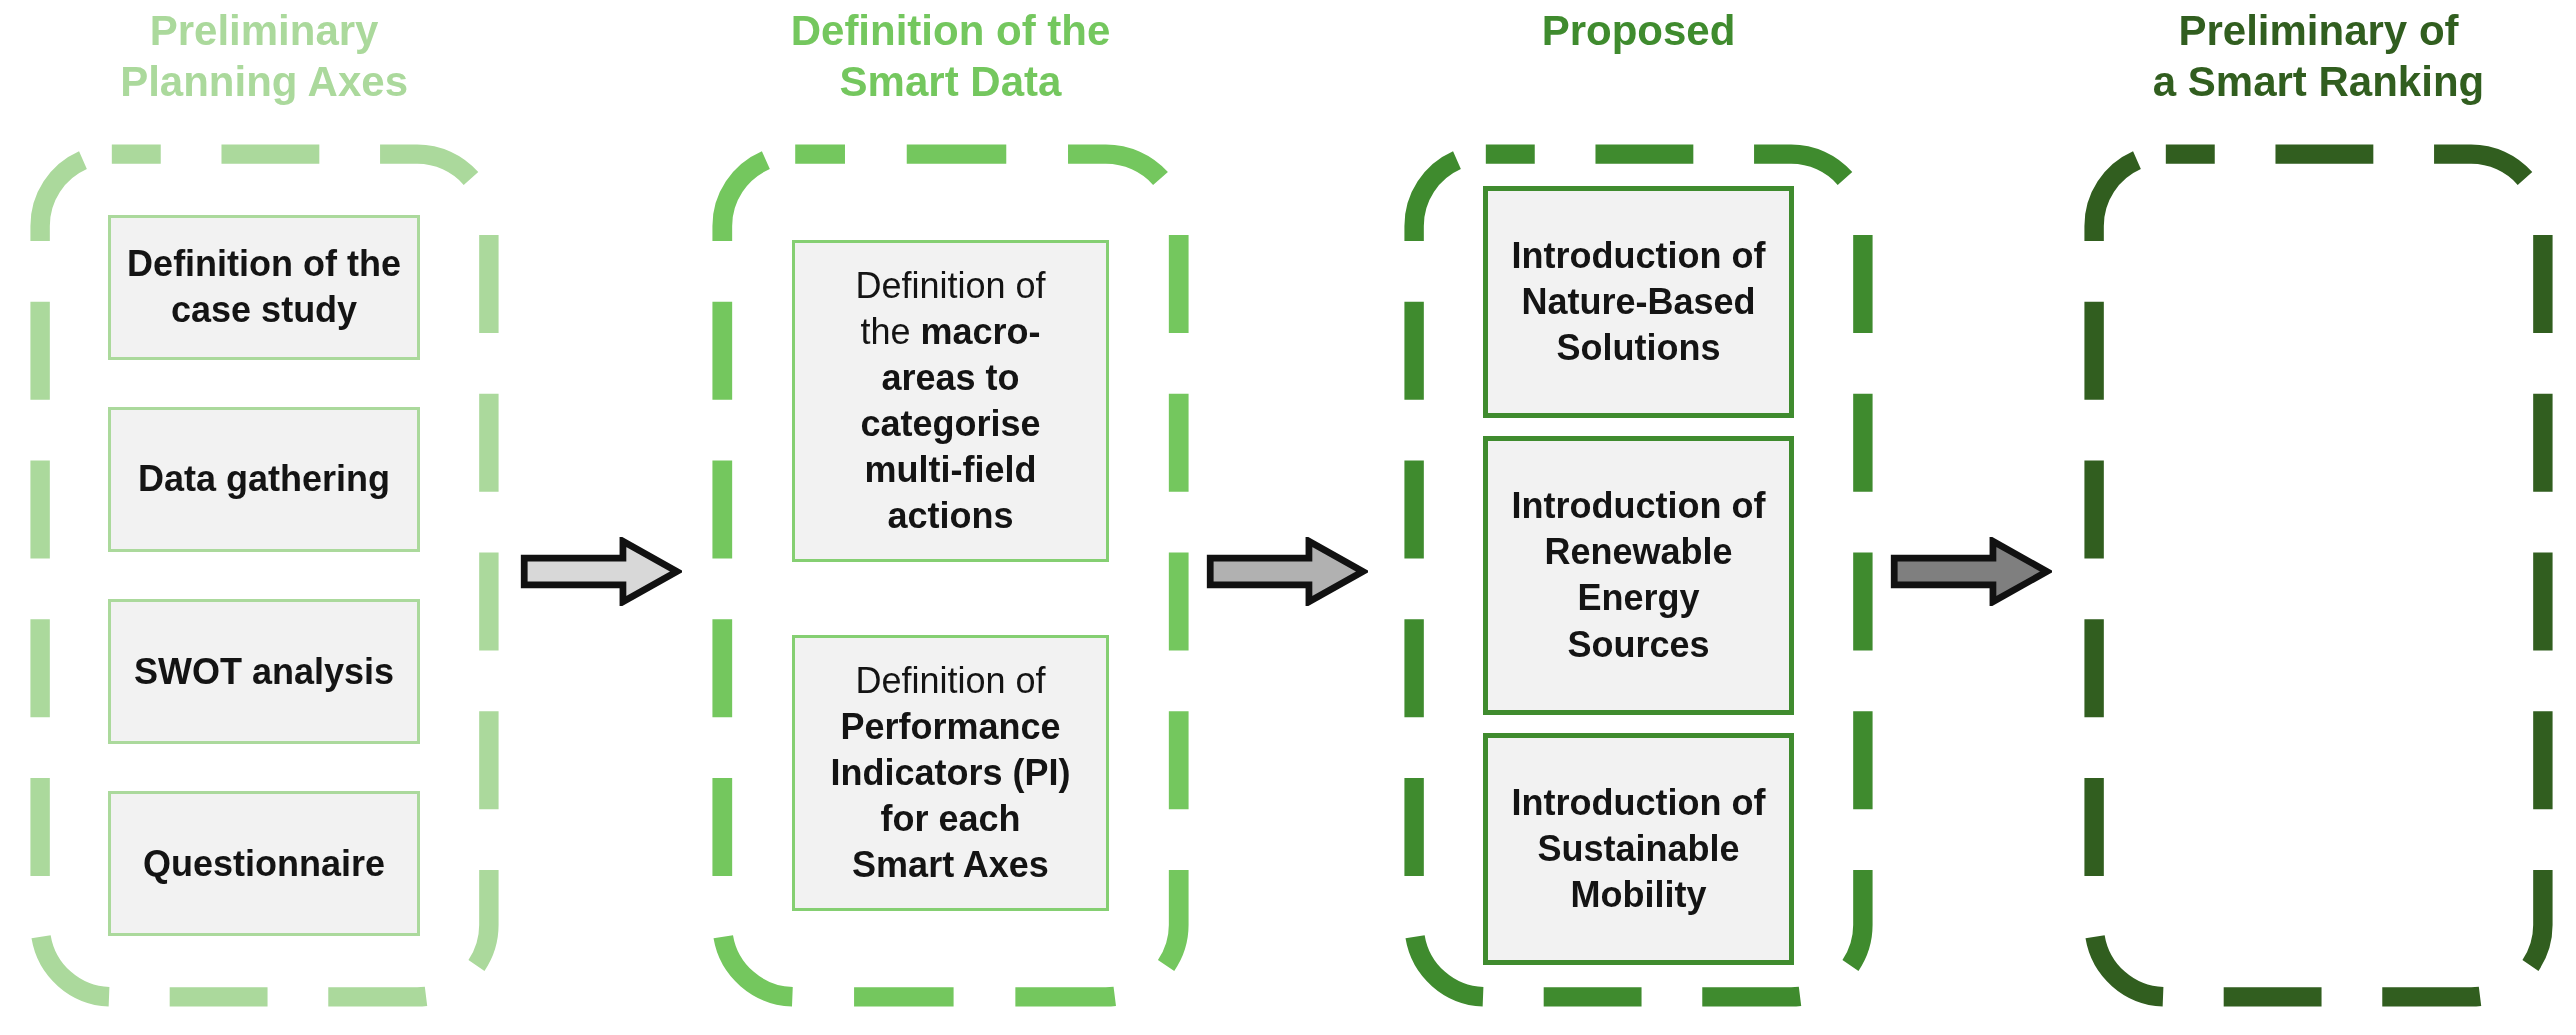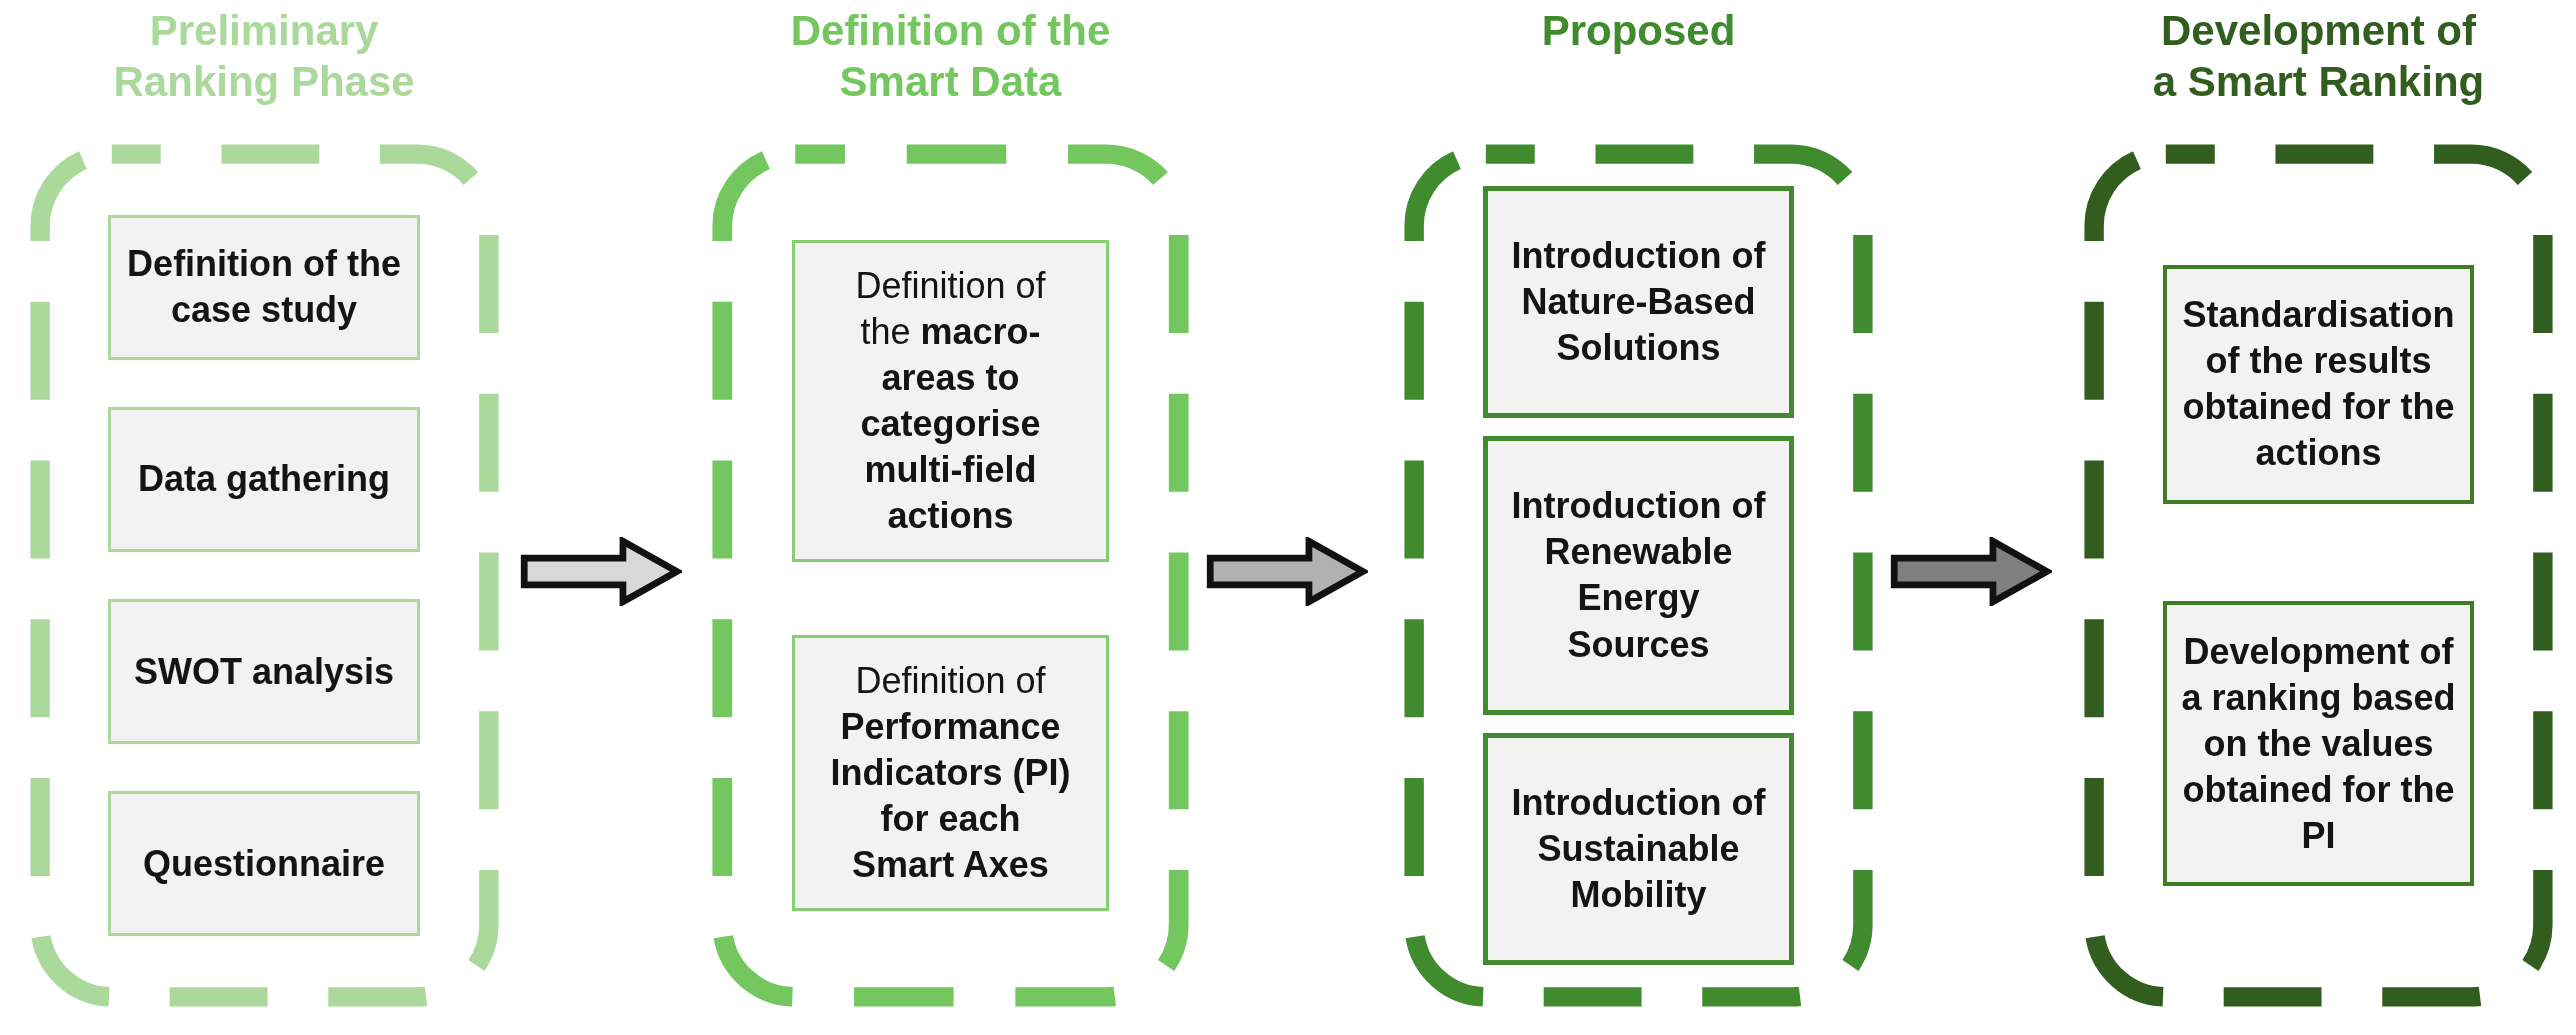--- a/index.html
+++ b/index.html
@@ -63,21 +63,21 @@
   .arrow-2 { left: 1890px; }
 </style>
 </head>
 <body style="--bg: #ffffff; --ink: #141414; --boxfill: #f2f2f2;">
 
 <div class="canvas">
 
   <section class="phase phase-0" style="--accent: #abd99c; --boxborder: #abd99c;">
     <h2 class="phase-title">
       <span class="tline">Preliminary</span>
-      <span class="tline">Ranking Phase</span>
+      <span class="tline">Planning Axes</span>
     </h2>
     <div class="container">
       <svg class="dash-frame" viewBox="0 0 556 1022" preserveAspectRatio="none" aria-hidden="true">
         <rect x="12" y="12" width="532" height="998" rx="85" fill="none" stroke-width="23" stroke-dasharray="116 72" stroke-dashoffset="58" stroke="#abd99c"></rect>
       </svg>
       <div class="steps">
         <div class="step-box">
           <div><span class="emph">Definition of the case study</span></div>
         </div>
         <div class="step-box">
@@ -146,32 +146,24 @@
       </div>
     </div>
   </section>
 
   <svg class="arrow arrow-2" viewBox="0 0 192 82" preserveAspectRatio="none" aria-hidden="true">
     <polygon points="5,25 122,25 122,5 186,41 122,77 122,57 5,57" stroke-width="8" stroke-linejoin="miter" stroke="#111111" fill="#7f7f7f"></polygon>
   </svg>
 
   <section class="phase phase-3" style="--accent: #315e1f; --boxborder: #3e7d24;">
     <h2 class="phase-title">
-      <span class="tline">Development of</span>
+      <span class="tline">Preliminary of</span>
       <span class="tline">a Smart Ranking</span>
     </h2>
     <div class="container">
       <svg class="dash-frame" viewBox="0 0 556 1022" preserveAspectRatio="none" aria-hidden="true">
         <rect x="12" y="12" width="532" height="998" rx="85" fill="none" stroke-width="23" stroke-dasharray="116 72" stroke-dashoffset="58" stroke="#315e1f"></rect>
       </svg>
-      <div class="steps">
-        <div class="step-box">
-          <div><span class="emph">Standardisation of the results obtained for the actions</span></div>
-        </div>
-        <div class="step-box">
-          <div><span class="emph">Development of a ranking based on the values obtained for the PI</span></div>
-        </div>
-      </div>
     </div>
   </section>
 
 </div>
 
 
 </body></html>

